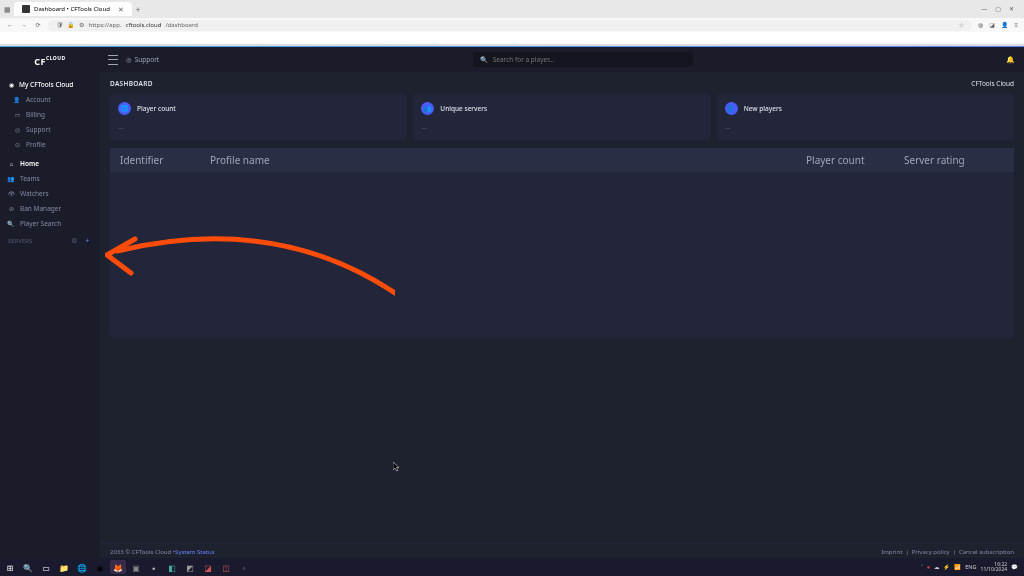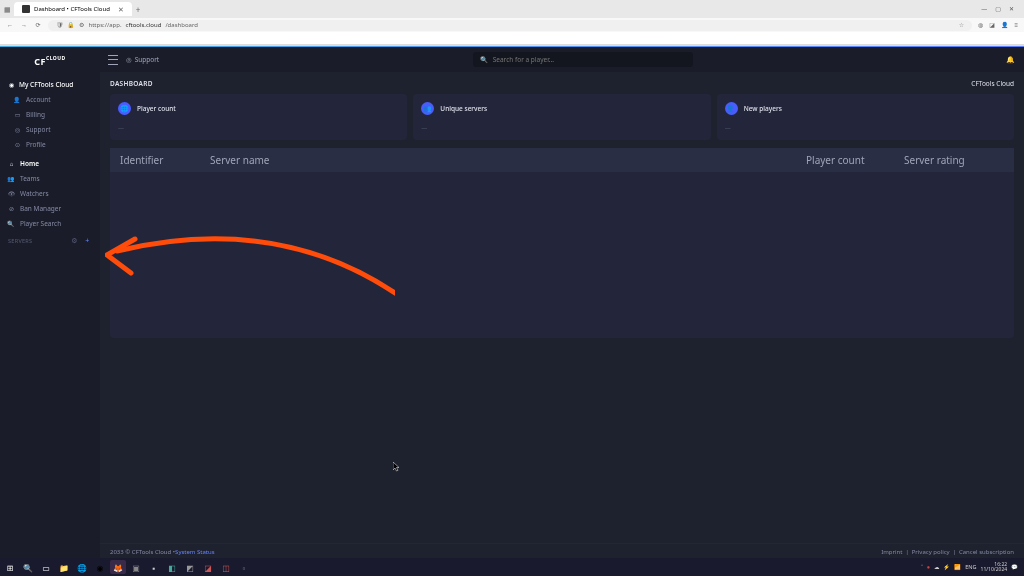--- a/index.html
+++ b/index.html
@@ -213,21 +213,21 @@
           <span class="card-icon">👤</span>
           <span class="card-label">New players</span>
         </div>
         <span class="card-val">—</span>
       </div>
     </div>
 
     <div class="servers-box">
       <div class="table-head">
         <span class="col-id">Identifier</span>
-        <span class="col-name">Server name</span>
+        <span class="col-name">Profile name</span>
         <span class="col-pc">Player count</span>
         <span class="col-sr">Server rating</span>
       </div>
     </div>
 
     <div class="footer">
       <span>2033 © CFTools Cloud • </span>
       <a class="footer-link">System Status</a>
       <div class="footer-right">
         <a>Imprint</a>

